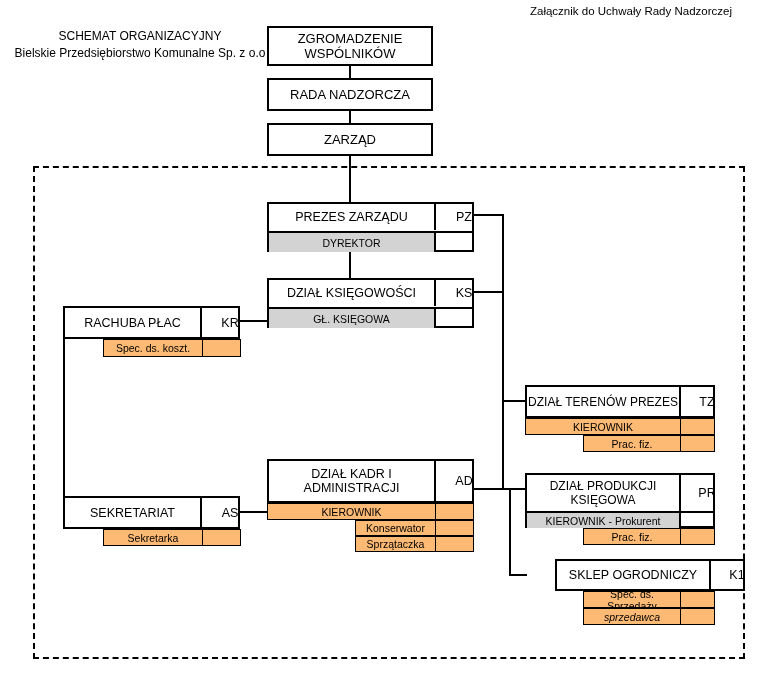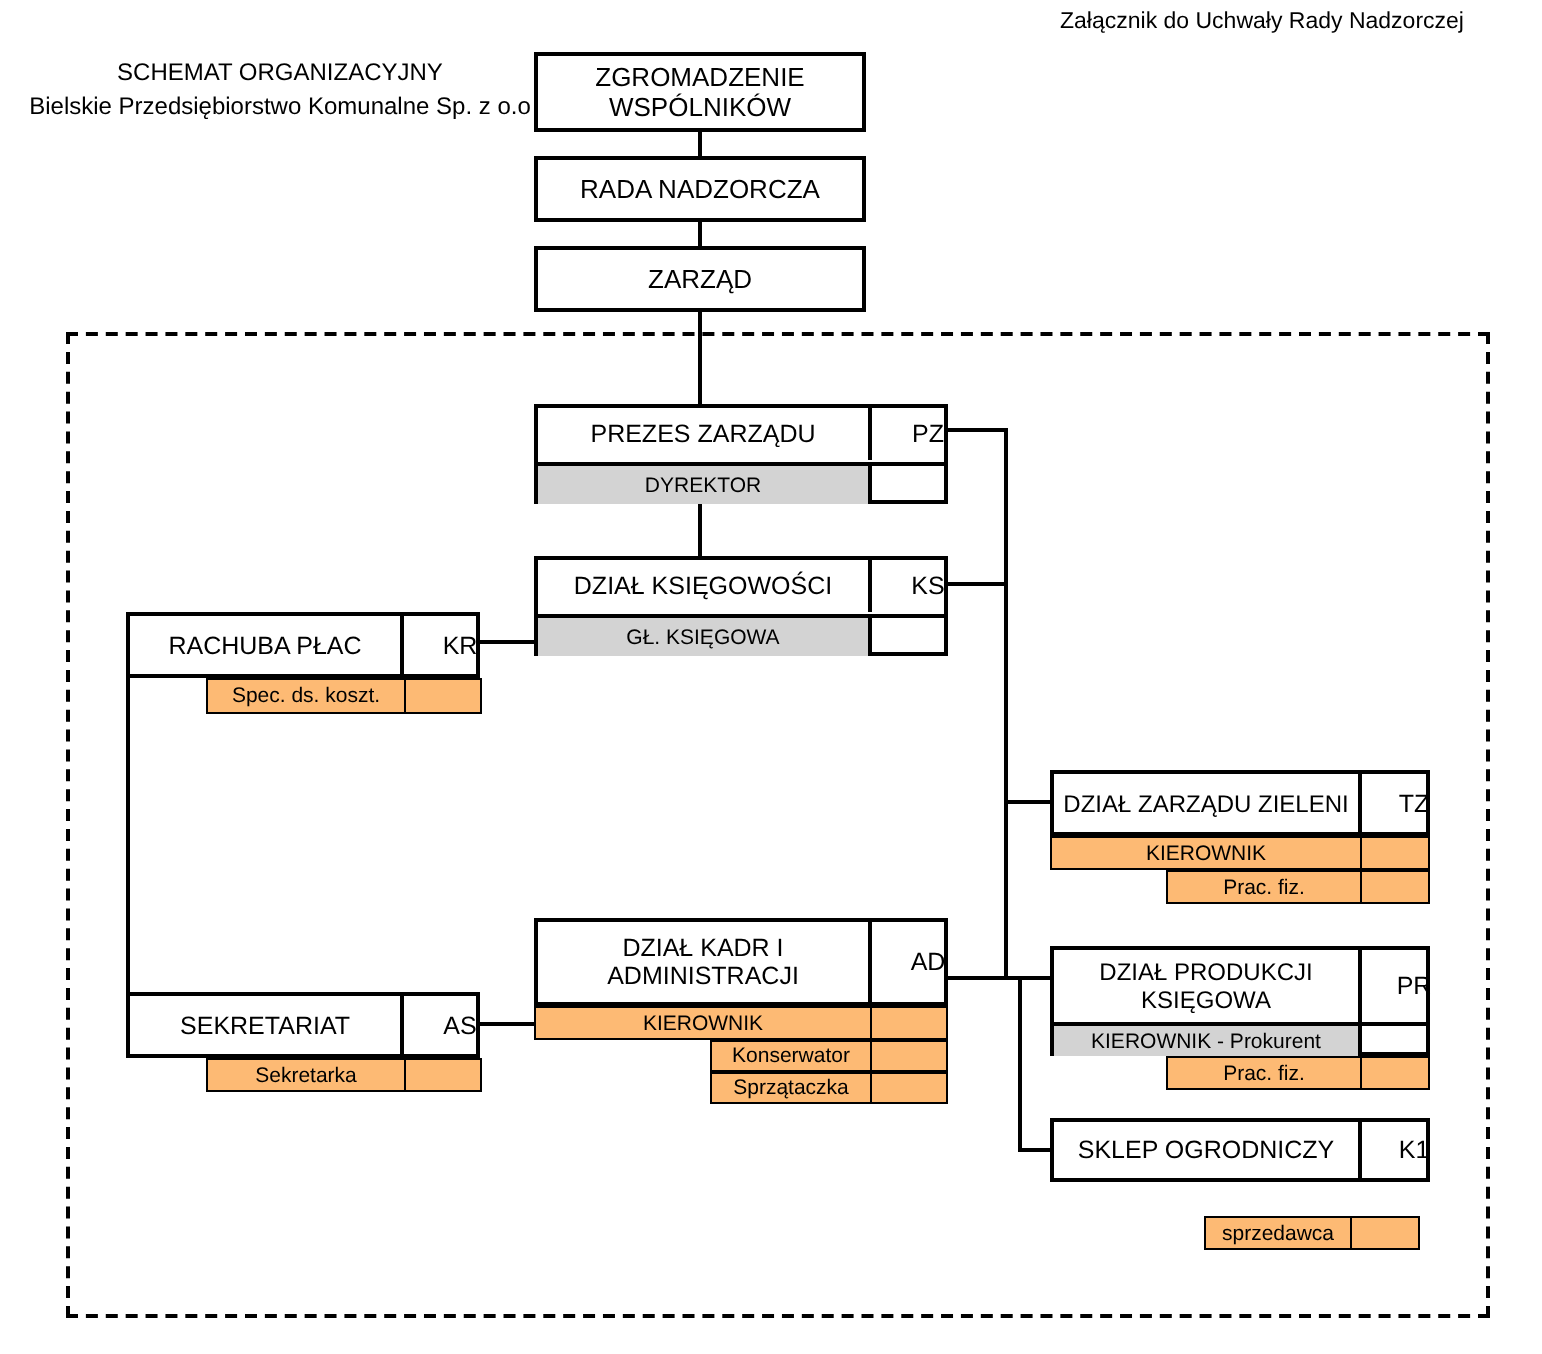--- a/index.html
+++ b/index.html
@@ -198,21 +198,21 @@
 
   <div class="abs srow" style="left:103px; top:339px; width:138px; height:18px;">
     <div class="lab">Spec. ds. koszt.</div>
     <div class="cell" style="width:38px;"></div>
   </div>
 
   <div class="abs line vline" style="left:63px; top:320px; height:192px;"></div>
 
   <div class="abs unit" style="left:525px; top:385px; width:190px; height:33px;">
     <div class="row" style="height:29px;">
-      <div class="main" style="width:152px; height:29px; font-size:12px;">DZIAŁ ZARZĄDU ZIELENI</div>
+      <div class="main" style="width:152px; height:29px; font-size:12px;">DZIAŁ TERENÓW PREZES</div>
       <div class="code" style="width:34px; height:29px;">TZ</div>
     </div>
   </div>
   <div class="abs line hline" style="left:502px; top:400px; width:25px;"></div>
 
   <div class="abs srow" style="left:525px; top:418px; width:190px; height:17px;">
     <div class="lab">KIEROWNIK</div>
     <div class="cell" style="width:34px;"></div>
   </div>
   <div class="abs srow" style="left:583px; top:435px; width:132px; height:17px;">
@@ -272,24 +272,28 @@
     </div>
   </div>
   <div class="abs srow" style="left:583px; top:528px; width:132px; height:17px;">
     <div class="lab">Prac. fiz.</div>
     <div class="cell" style="width:34px;"></div>
   </div>
 
   <div class="abs line vline" style="left:509px; top:488px; height:88px;"></div>
   <div class="abs line hline" style="left:509px; top:574px; width:18px;"></div>
 
-  <div class="abs unit" style="left:525px; top:559px; width:190px; height:32px;">
+  <div class="abs unit" style="left:555px; top:559px; width:190px; height:32px;">
     <div class="row" style="height:28px;">
       <div class="main" style="width:152px; height:28px;">SKLEP OGRODNICZY</div>
       <div class="code" style="width:34px; height:28px;">K1</div>
     </div>
   </div>
-  <div class="abs srow" style="left:602px; top:608px; width:108px; height:17px;">
+  <div class="abs srow" style="left:583px; top:591px; width:132px; height:17px;">
+    <div class="lab">Spec. ds. Sprzedaży</div>
+    <div class="cell" style="width:34px;"></div>
+  </div>
+  <div class="abs srow" style="left:583px; top:608px; width:132px; height:17px;font-style:italic;">
     <div class="lab">sprzedawca</div>
     <div class="cell" style="width:34px;"></div>
   </div>
 
 </div>
 
 </body></html>

